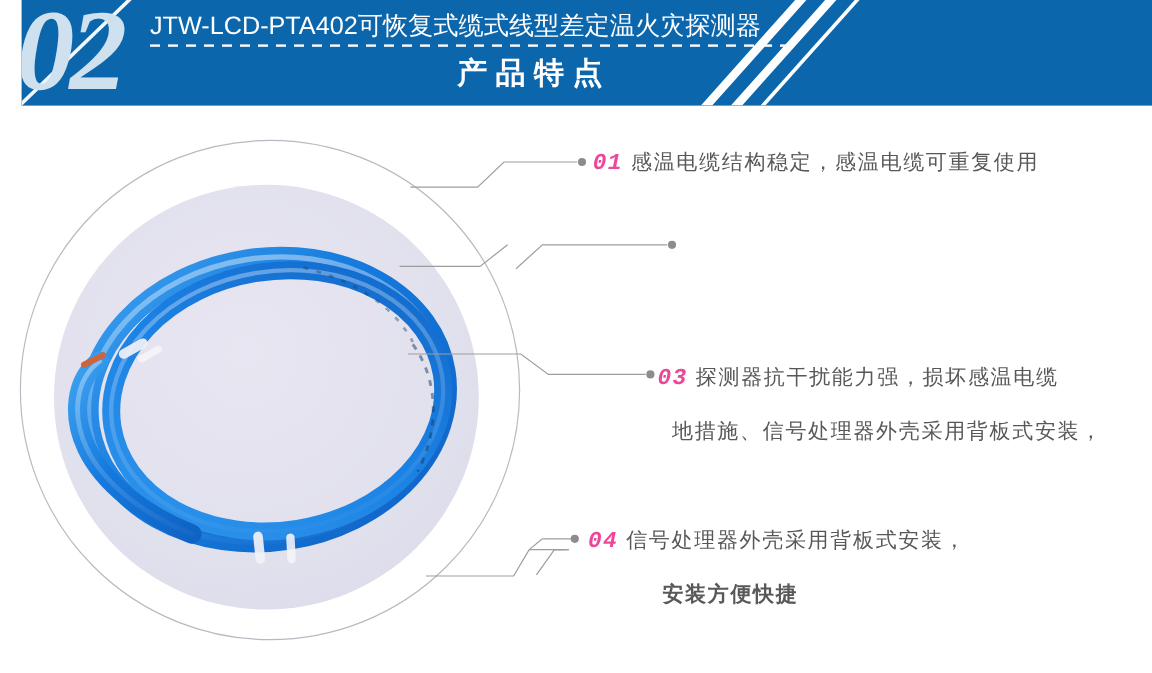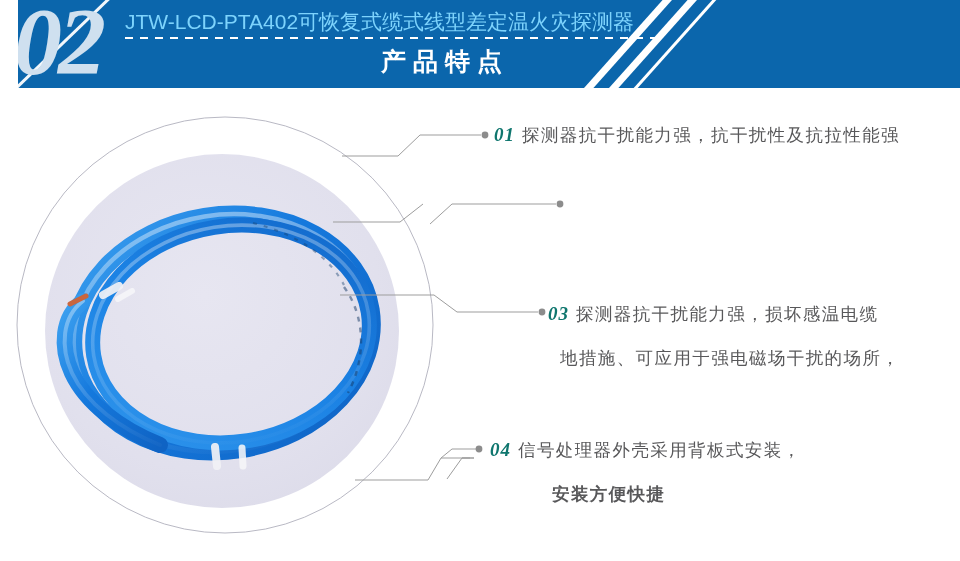--- a/index.html
+++ b/index.html
@@ -40,21 +40,21 @@
     user-select:none;
   }
 
   .banner-texts {
     position:absolute;
     left:107px; top:8px;
     width:640px;
   }
   .banner-title {
     font-size:21px;
-    color:#7dd3fc;
+    color:#ffffff;
     line-height:28px;
     letter-spacing:0px;
     white-space:nowrap;
     font-weight:400;
   }
   .banner-dashes {
     margin-top:1px;
     width:540px; height:2px;
     background-image:repeating-linear-gradient(to right,#ffffff 0 8px, transparent 8px 15px);
   }
@@ -98,23 +98,23 @@
     white-space:nowrap;
     font-size:17.5px;
     line-height:44px;
     letter-spacing:1.4px;
     color:#58585a;
   }
   .feature-num {
     font-size:19px;
     font-weight:700;
     font-style:italic;
-    color:#0f766e;
+    color:#ec4899;
     letter-spacing:1px;
-    font-family:Liberation Serif, serif;
+    font-family:Liberation Mono, monospace;
     padding-right:7px;
   }
   .f1 { left:494px; top:113px; }
   .f2 { left:568px; top:184px; }
   .f2 .l2 { text-align:right; width:390px; }
   .f3 { left:548px; top:292px; }
   .f3 .l2, .f3 .l3 { padding-left:12px; }
   .f4 { left:490px; top:428px; }
   .f4 .l2 { padding-left:62px;font-weight:bold; }
 </style>
@@ -219,29 +219,29 @@
       <circle cx="478" cy="449" r="0" fill="none" stroke="none"></circle>
       <path d="M 452 449 L 476 449"></path>
       <path d="M 441 458 L 452 449"></path>
       <circle cx="479" cy="449" r="3.4" fill="#8c8c8c" stroke="none"></circle>
     </g>
   </svg>
 
   <div class="features">
 
     <div class="feature f1">
-      <div class="feature-line l1"><span class="feature-num">01</span><span>探测器抗干扰能力强，抗干扰性及抗拉性能强</span></div>
+      <div class="feature-line l1"><span class="feature-num">01</span><span>感温电缆结构稳定，感温电缆可重复使用</span></div>
     </div>
 
     <div class="feature f2">
     </div>
 
     <div class="feature f3">
       <div class="feature-line l1"><span class="feature-num">03</span><span>探测器抗干扰能力强，损坏感温电缆</span></div>
-      <div class="feature-line l2">地措施、可应用于强电磁场干扰的场所，</div>
+      <div class="feature-line l2">地措施、信号处理器外壳采用背板式安装，</div>
     </div>
 
     <div class="feature f4">
       <div class="feature-line l1"><span class="feature-num">04</span><span>信号处理器外壳采用背板式安装，</span></div>
       <div class="feature-line l2">安装方便快捷</div>
     </div>
 
   </div>
 </div>
 

